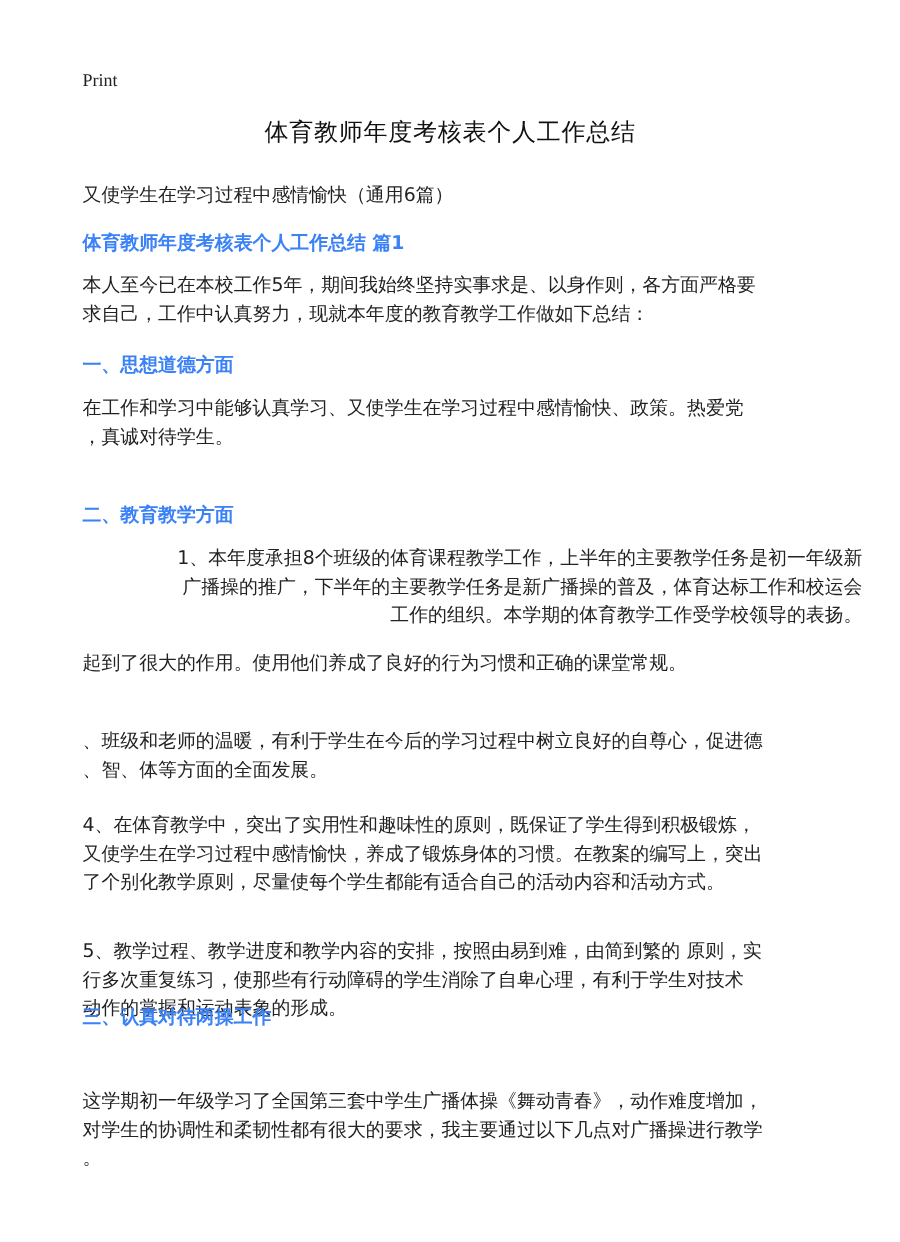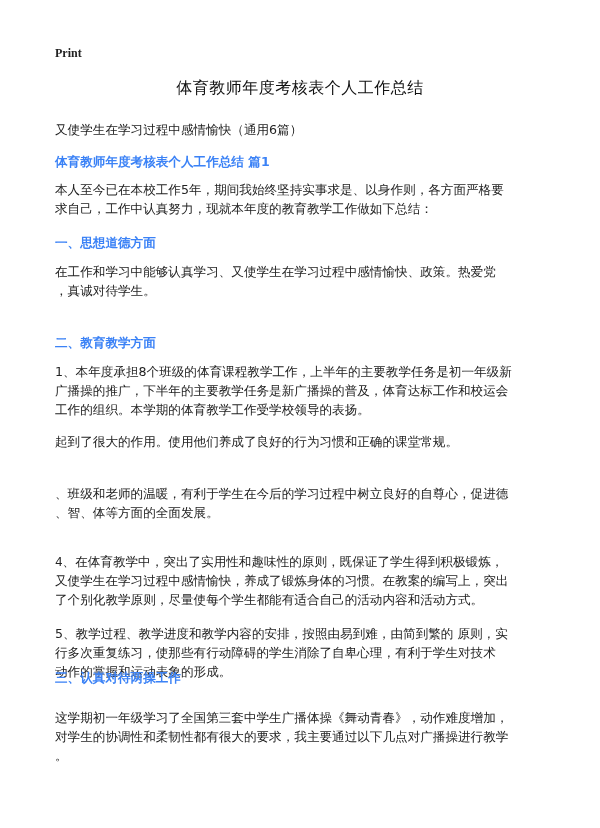--- a/index.html
+++ b/index.html
@@ -15,21 +15,20 @@
       color: #1a1a1a;
       font-family: "DejaVu Sans", "Liberation Sans", sans-serif;
     }
     .print-label {
       position: absolute;
       left: 55px;
       top: 46px;
       font-family: "Liberation Serif", "DejaVu Serif", serif;
       font-size: 12px;
       color: #222;
-      font-weight: bold;
     }
     .doc-title {
       position: absolute;
       left: 0;
       width: 600px;
       top: 78px;
       text-align: center;
       font-size: 16px;
       font-weight: normal;
       color: #111;
@@ -68,46 +67,46 @@
 
 <div class="block heading" style="top:233px;">一、思想道德方面</div>
 
 <div class="block" style="top:262px;">
   <span class="line">在工作和学习中能够认真学习、又使学生在学习过程中感情愉快、政策。热爱党</span>
   <span class="line">，真诚对待学生。</span>
 </div>
 
 <div class="block heading" style="top:333px;">二、教育教学方面</div>
 
-<div class="block" style="top:362px;">
+<div class="block" style="top:362px;text-align:right;">
   <span class="line">1、本年度承担8个班级的体育课程教学工作，上半年的主要教学任务是初一年级新</span>
   <span class="line">广播操的推广，下半年的主要教学任务是新广播操的普及，体育达标工作和校运会</span>
   <span class="line">工作的组织。本学期的体育教学工作受学校领导的表扬。</span>
 </div>
 
 <div class="block" style="top:432px;">
   <span class="line">起到了很大的作用。使用他们养成了良好的行为习惯和正确的课堂常规。</span>
 </div>
 
 <div class="block" style="top:484px;">
   <span class="line">、班级和老师的温暖，有利于学生在今后的学习过程中树立良好的自尊心，促进德</span>
   <span class="line">、智、体等方面的全面发展。</span>
 </div>
 
-<div class="block" style="top:554px;font-family:Liberation Mono, monospace;">
+<div class="block" style="top:540px;">
   <span class="line">4、在体育教学中，突出了实用性和趣味性的原则，既保证了学生得到积极锻炼，</span>
   <span class="line">又使学生在学习过程中感情愉快，养成了锻炼身体的习惯。在教案的编写上，突出</span>
   <span class="line">了个别化教学原则，尽量使每个学生都能有适合自己的活动内容和活动方式。</span>
 </div>
 
 <div class="block" style="top:624px;">
   <span class="line">5、教学过程、教学进度和教学内容的安排，按照由易到难，由简到繁的 原则，实</span>
   <span class="line">行多次重复练习，使那些有行动障碍的学生消除了自卑心理，有利于学生对技术</span>
   <span class="line">动作的掌握和运动表象的形成。</span>
 </div>
 
 <div class="block heading" style="top:668px;">三、认真对待两操工作</div>
 
-<div class="block" style="top:708px;">
+<div class="block" style="top:724px;">
   <span class="line">这学期初一年级学习了全国第三套中学生广播体操《舞动青春》，动作难度增加，</span>
   <span class="line">对学生的协调性和柔韧性都有很大的要求，我主要通过以下几点对广播操进行教学</span>
   <span class="line">。</span>
 </div>
 
 </body></html>

